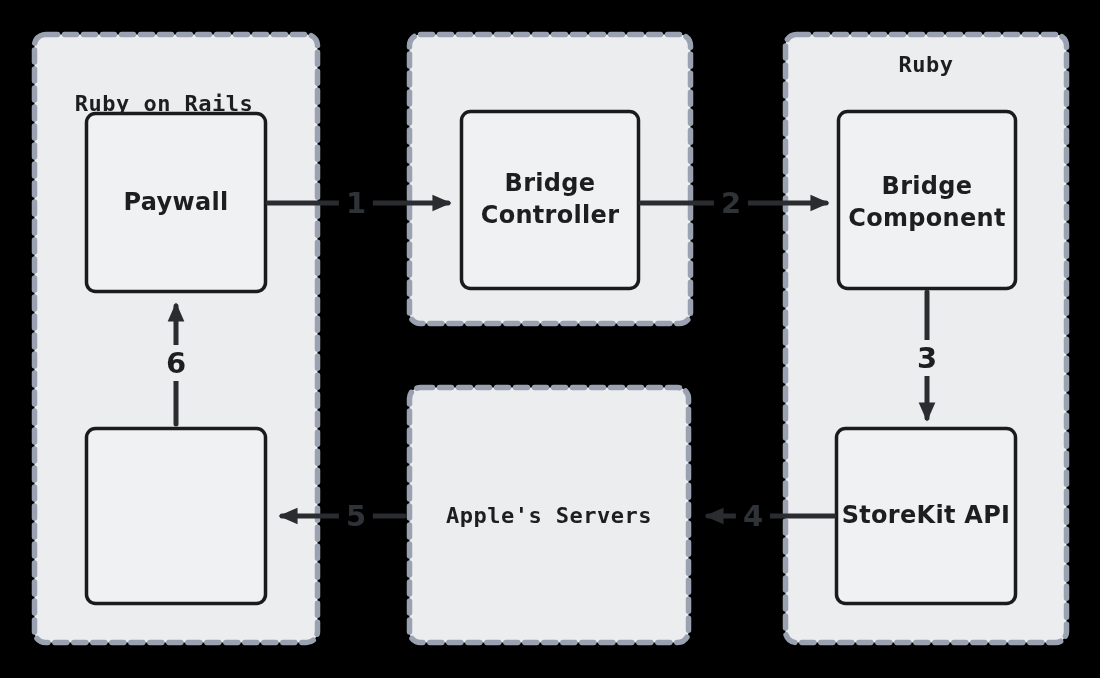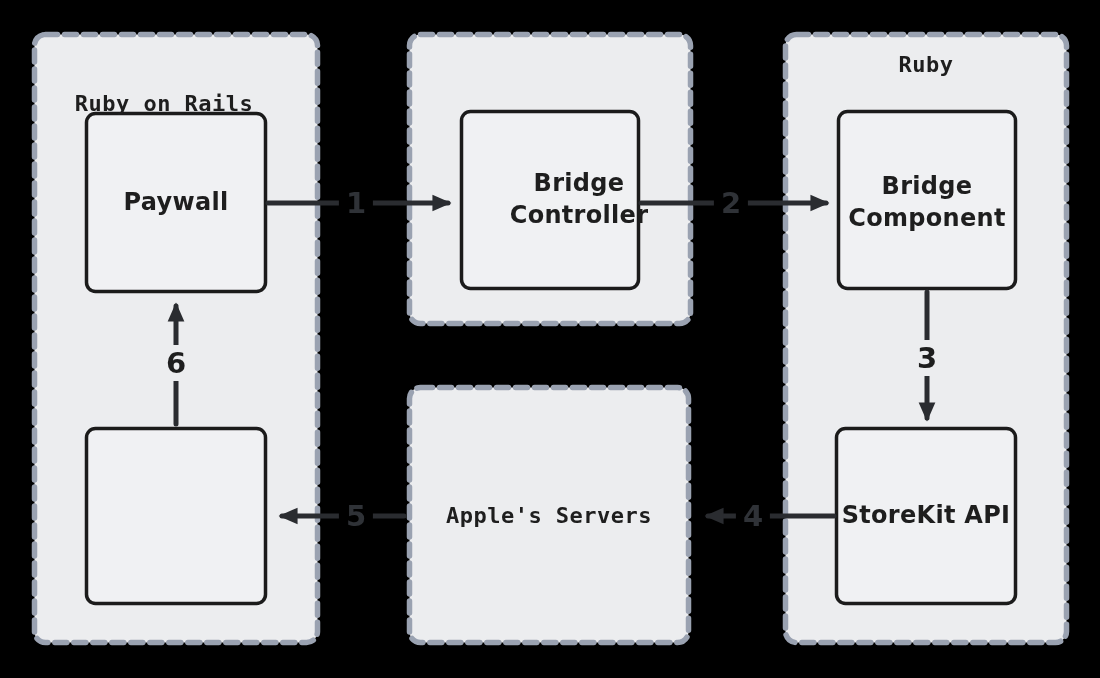--- a/index.html
+++ b/index.html
@@ -77,21 +77,21 @@
       <path d="M404,516 L282,516" marker-end="url(#ah-right)"></path>
       <path d="M176,424 L176,306" marker-end="url(#ah-right)"></path>
     </g>
   </svg>
 
   <div class="group-title" style="left:32px;top:51px;width:264px;margin-top:39px;">Ruby on Rails</div>
   <div class="group-title" style="left:783px;top:51px;width:286px;">Ruby</div>
   <div class="group-title" style="left:407px;top:502px;width:284px;">Apple's Servers</div>
 
   <div class="node-label" style="left:85px;top:112px;width:182px;height:181px;">Paywall</div>
-  <div class="node-label" style="left:460px;top:110px;width:180px;height:180px;margin-left:29px;">Bridge Controller</div>
+  <div class="node-label" style="left:460px;top:110px;width:180px;height:180px;">Bridge Controller</div>
   <div class="node-label" style="left:837px;top:117px;width:180px;height:172px;">Bridge Component</div>
   <div class="node-label" style="left:835px;top:427px;width:182px;height:178px;padding:16px 2px;">StoreKit API</div>
 
   <div class="arrow-num on-dark" style="left:356px;top:203px;">1</div>
   <div class="arrow-num on-dark" style="left:731px;top:203px;">2</div>
   <div class="arrow-num on-light" style="left:927px;top:358px;">3</div>
   <div class="arrow-num on-dark" style="left:753px;top:516px;">4</div>
   <div class="arrow-num on-dark" style="left:356px;top:516px;">5</div>
   <div class="arrow-num on-light" style="left:176px;top:363px;">6</div>
 

